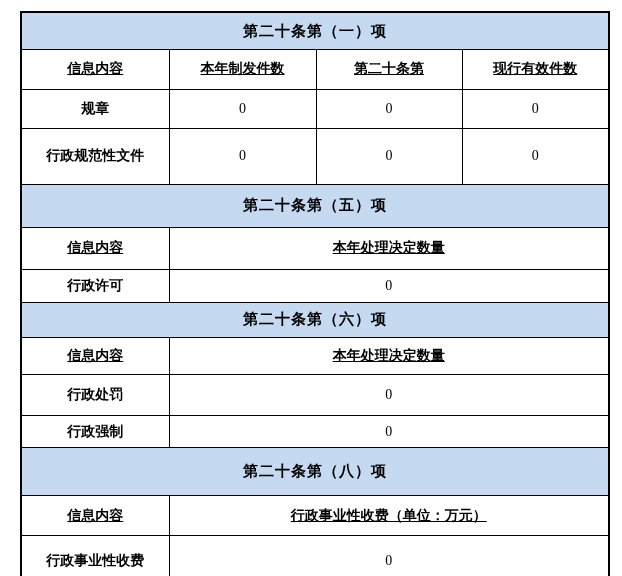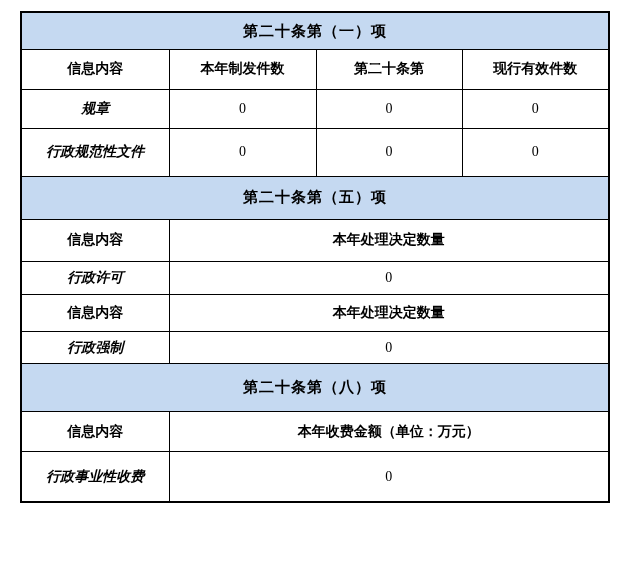--- a/index.html
+++ b/index.html
@@ -40,26 +40,26 @@
     white-space: nowrap;
   }
   tr.section-header td {
     background: #C5D9F1;
     font-weight: bold;
     font-size: 15px;
     letter-spacing: 1px;
   }
   tr.col-header td {
     font-weight: bold;
+    text-decoration: underline;
   }
   td.label-cell {
     text-align: left;
     padding-left: 9px;
     font-weight: bold;
-    font-style: italic;
   }
   td.value-cell {
     font-weight: normal;
     font-size: 13px;
   }
 </style>
 </head>
 <body>
 
 <div class="page">
@@ -80,54 +80,61 @@
       <td>本年制发件数</td>
       <td>第二十条第</td>
       <td>现行有效件数</td>
     </tr>
     <tr class="data-row" style="height:39px">
       <td class="label-cell">规章</td>
       <td class="value-cell">0</td>
       <td class="value-cell">0</td>
       <td class="value-cell">0</td>
     </tr>
-    <tr class="data-row" style="height:48px">
+    <tr class="data-row" style="height:56px">
       <td class="label-cell">行政规范性文件</td>
       <td class="value-cell">0</td>
       <td class="value-cell">0</td>
       <td class="value-cell">0</td>
     </tr>
 
     <tr class="section-header" style="height:43px">
       <td colspan="4">第二十条第（五）项</td>
     </tr>
     <tr class="col-header" style="height:42px">
       <td>信息内容</td>
       <td colspan="3">本年处理决定数量</td>
     </tr>
     <tr class="data-row" style="height:33px">
       <td class="label-cell">行政许可</td>
       <td colspan="3" class="value-cell">0</td>
     </tr>
 
+    <tr class="section-header" style="height:35px">
+      <td colspan="4">第二十条第（六）项</td>
+    </tr>
     <tr class="col-header" style="height:37px">
       <td>信息内容</td>
       <td colspan="3">本年处理决定数量</td>
+    </tr>
+    <tr class="data-row" style="height:41px">
+      <td class="label-cell">行政处罚</td>
+      <td colspan="3" class="value-cell">0</td>
     </tr>
     <tr class="data-row" style="height:28px">
       <td class="label-cell">行政强制</td>
       <td colspan="3" class="value-cell">0</td>
     </tr>
 
     <tr class="section-header" style="height:48px">
       <td colspan="4">第二十条第（八）项</td>
     </tr>
     <tr class="col-header" style="height:40px">
       <td>信息内容</td>
-      <td colspan="3">本年收费金额（单位：万元）</td>
+      <td colspan="3">行政事业性收费（单位：万元）</td>
     </tr>
     <tr class="data-row" style="height:51px">
       <td class="label-cell">行政事业性收费</td>
       <td colspan="3" class="value-cell">0</td>
     </tr>
   </tbody>
     </table>
 </div>
 
 </body></html>

